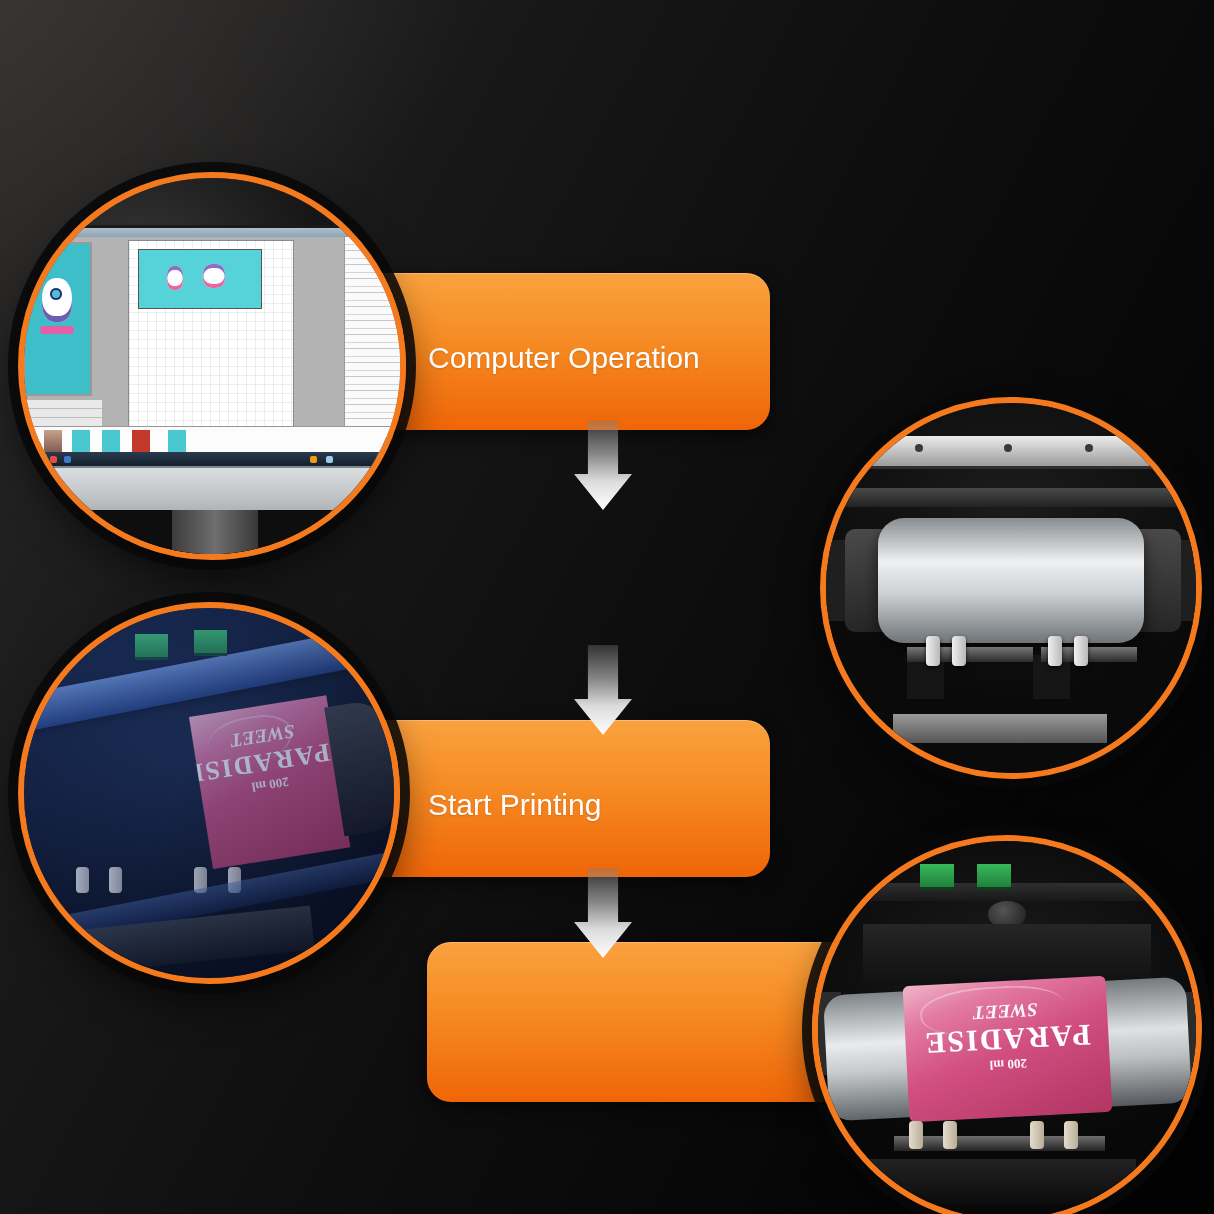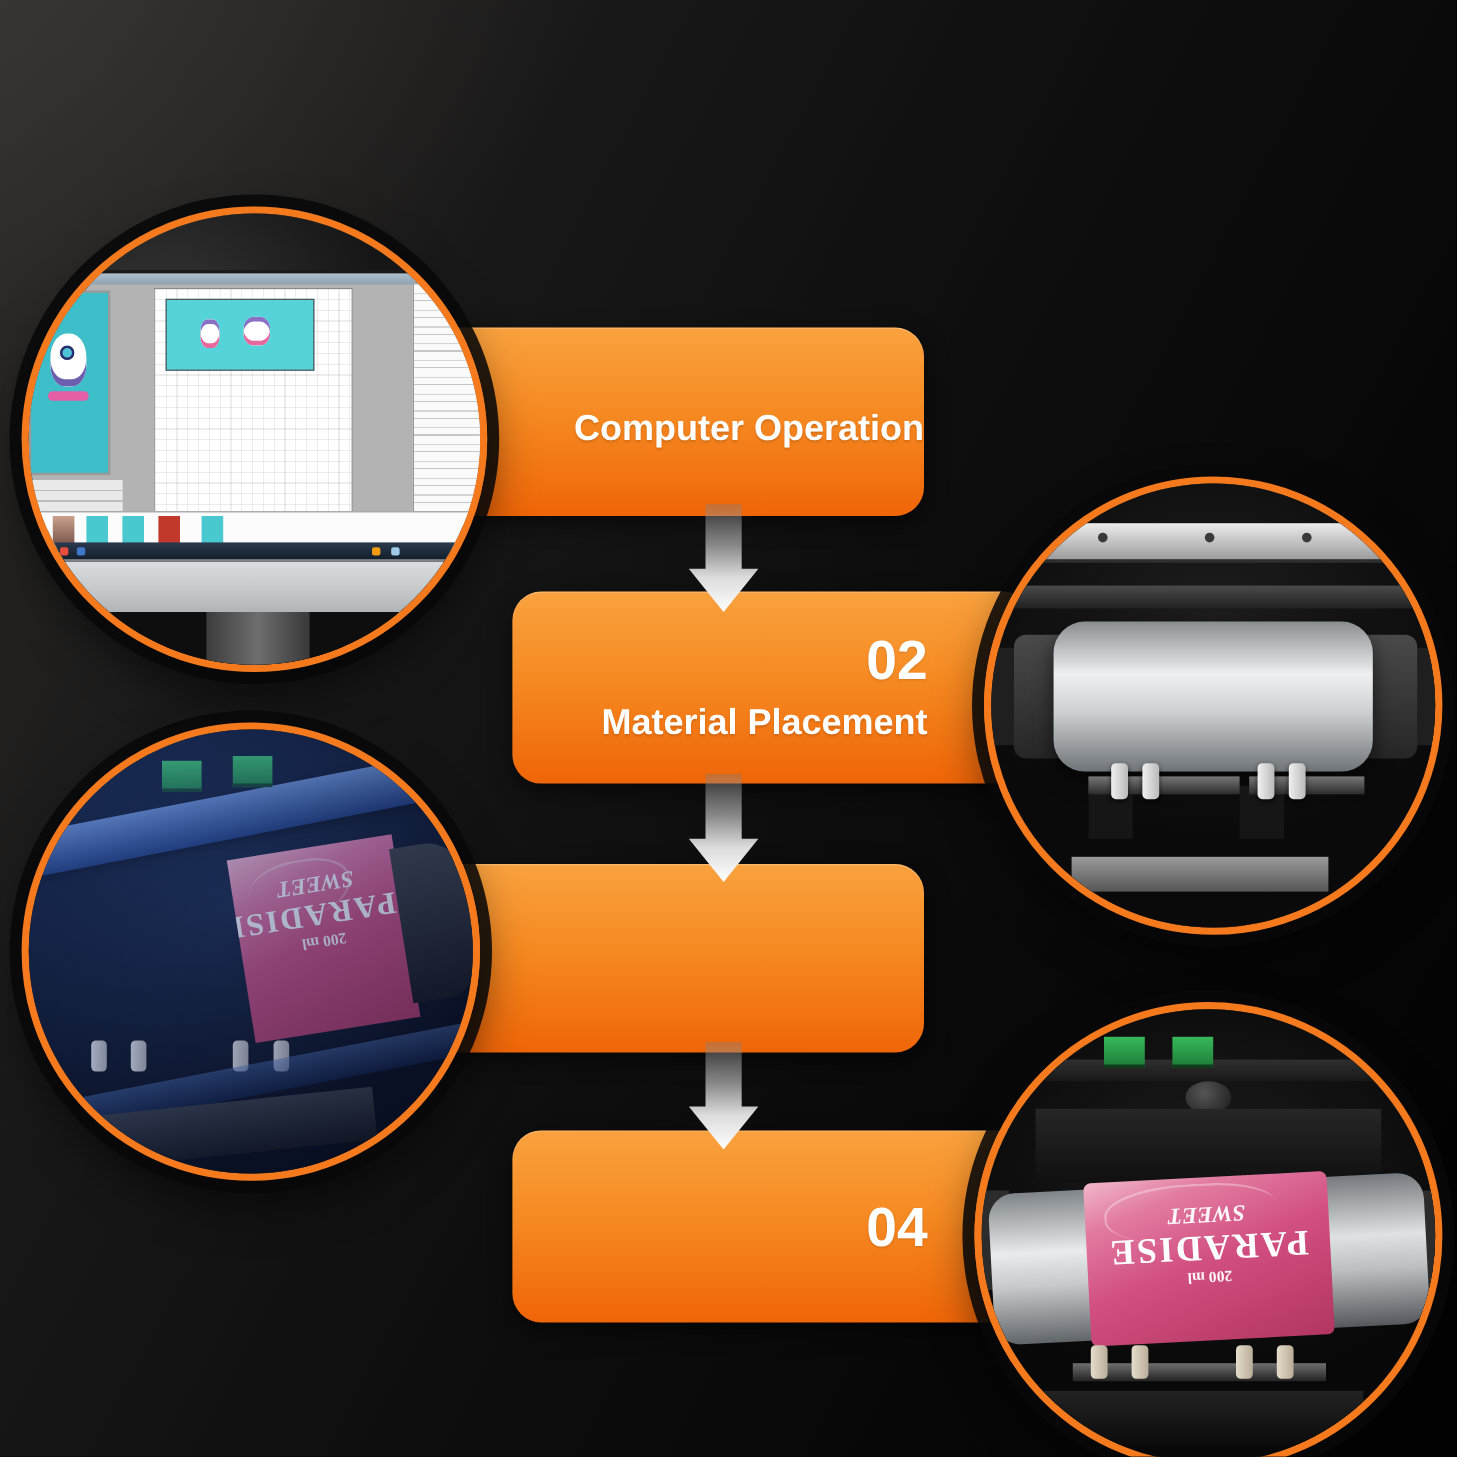--- a/index.html
+++ b/index.html
@@ -15,21 +15,21 @@
     color:#fff;font-size:72px;font-weight:800;letter-spacing:1px;
   }
   
   .step-box{
     position:absolute;border-radius:24px;color:#fff;
     background:linear-gradient(180deg,#f9a23f 0%, #f68a22 45%, #ef6508 100%);
     box-shadow:0 6px 18px rgba(0,0,0,.55), inset 0 1px 0 rgba(255,255,255,.25);
     display:flex;flex-direction:column;justify-content:center;z-index:1;
   }
   .step-num{font-size:46px;font-weight:800;line-height:1.05;text-shadow:0 1px 2px rgba(0,0,0,.15);}
-  .step-label{font-size:30px;font-weight:700;margin-top:12px;text-shadow:0 1px 2px rgba(0,0,0,.15);text-align:right;}
+  .step-label{font-size:30px;font-weight:400;margin-top:12px;text-shadow:0 1px 2px rgba(0,0,0,.15);}
   .box1{left:340px;top:273px;width:430px;height:157px;padding-left:88px;box-sizing:border-box;text-align:left;}
   .box2{left:427px;top:493px;width:433px;height:160px;padding-right:87px;box-sizing:border-box;text-align:right;}
   .box3{left:360px;top:720px;width:410px;height:157px;padding-left:68px;box-sizing:border-box;text-align:left;}
   .box4{left:427px;top:942px;width:433px;height:160px;padding-right:87px;box-sizing:border-box;text-align:right;}
   
   .arrow-down{
     position:absolute;width:58px;height:90px;z-index:2;
     clip-path:polygon(24% 0,76% 0,76% 60%,100% 60%,50% 100%,0 60%,24% 60%);
     background:linear-gradient(180deg, rgba(120,120,120,.35) 0%, rgba(175,175,175,.75) 38%, #dcdcdc 68%, #ffffff 100%);
   }
@@ -155,28 +155,24 @@
 </style>
 </head>
 <body>
 
 <div class="stage">
 
 
   <div class="step-box box1">
     <div class="step-label">Computer Operation</div>
   </div>
-  <div class="step-box box2">
-    <div class="step-num">02</div>
-    <div class="step-label">Material Placement</div>
-  </div>
   <div class="step-box box3">
+    <div class="step-label">Start Printing</div>
   </div>
   <div class="step-box box4">
-    <div class="step-num">04</div>
   </div>
 
   <div class="arrow-down arrow1"></div>
   <div class="arrow-down arrow2"></div>
   <div class="arrow-down arrow3"></div>
 
   <div class="circle c1">
     <div class="photo p1">
       <div class="abs scr">
         <div class="abs titlebar"></div>

